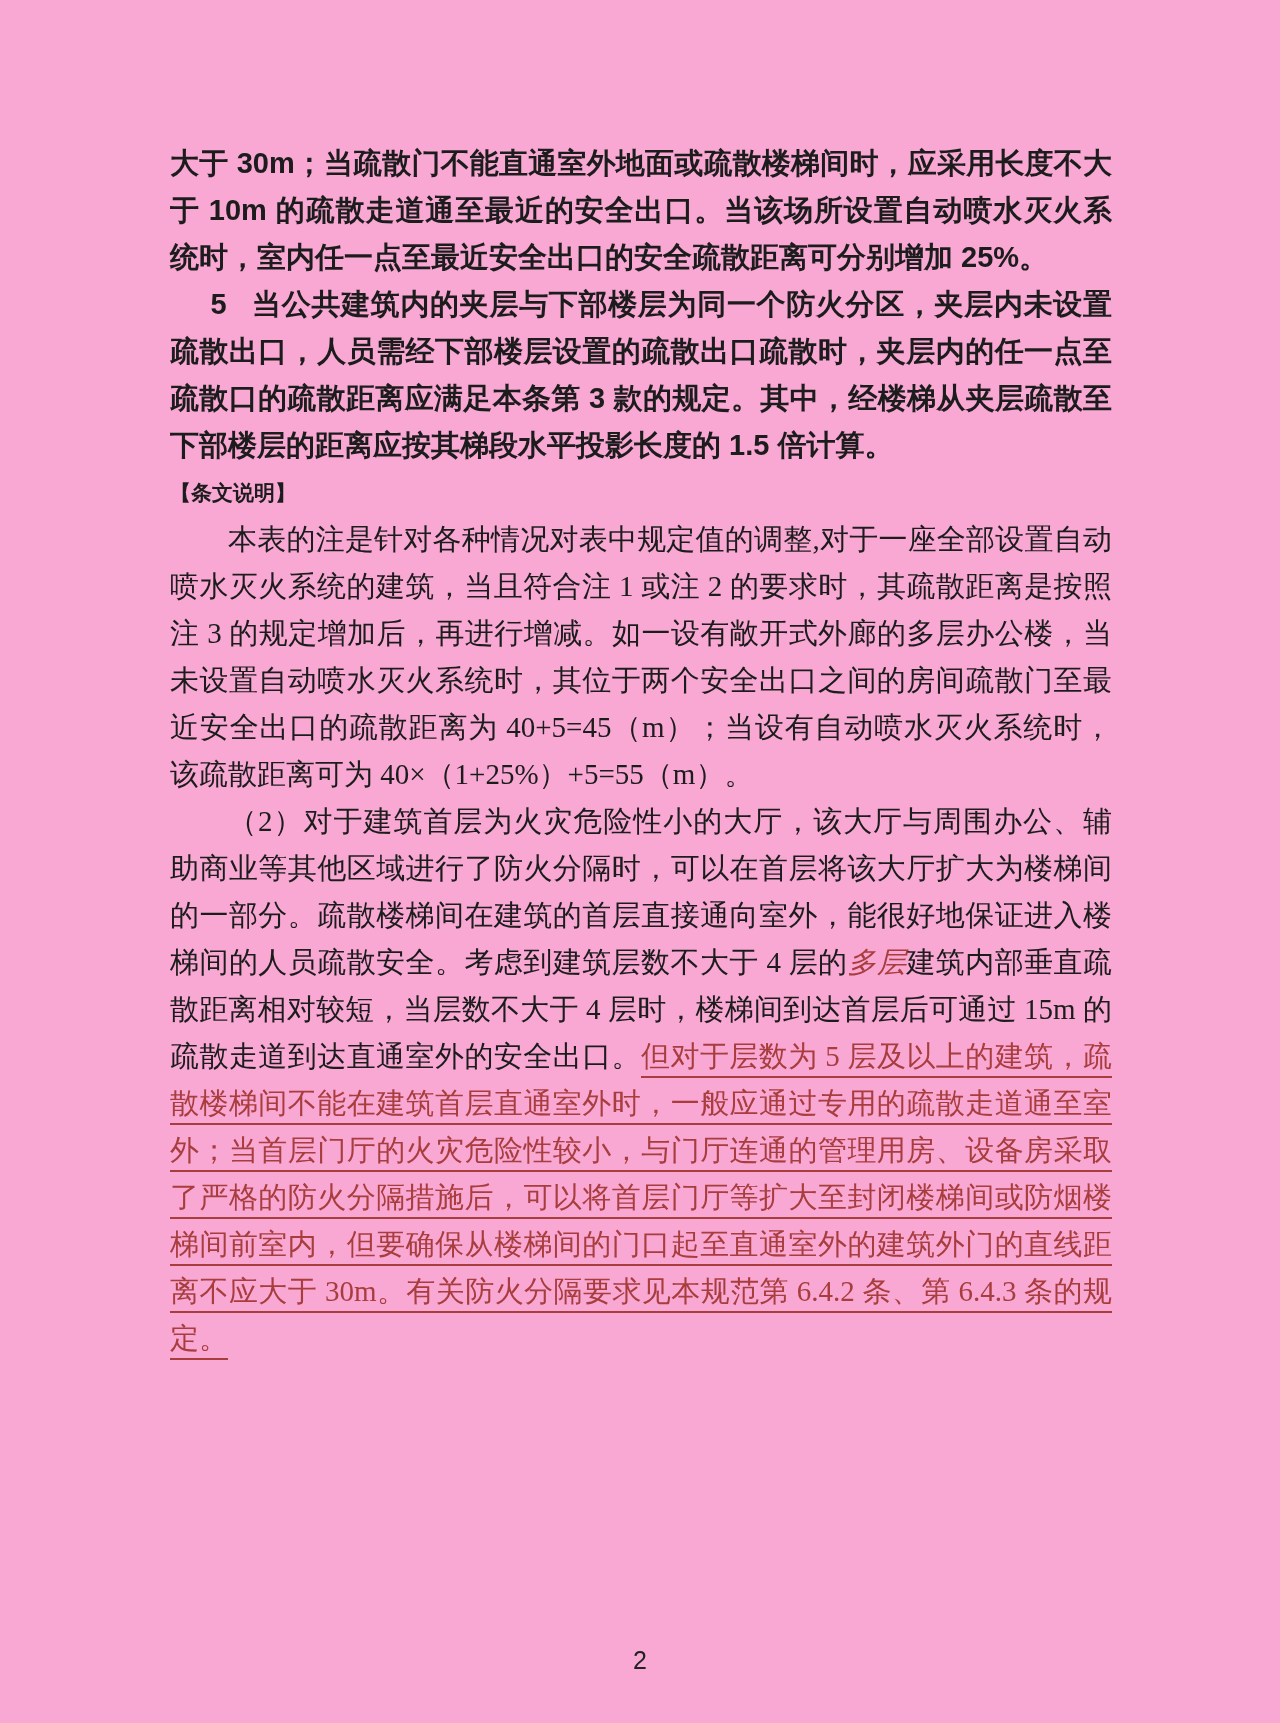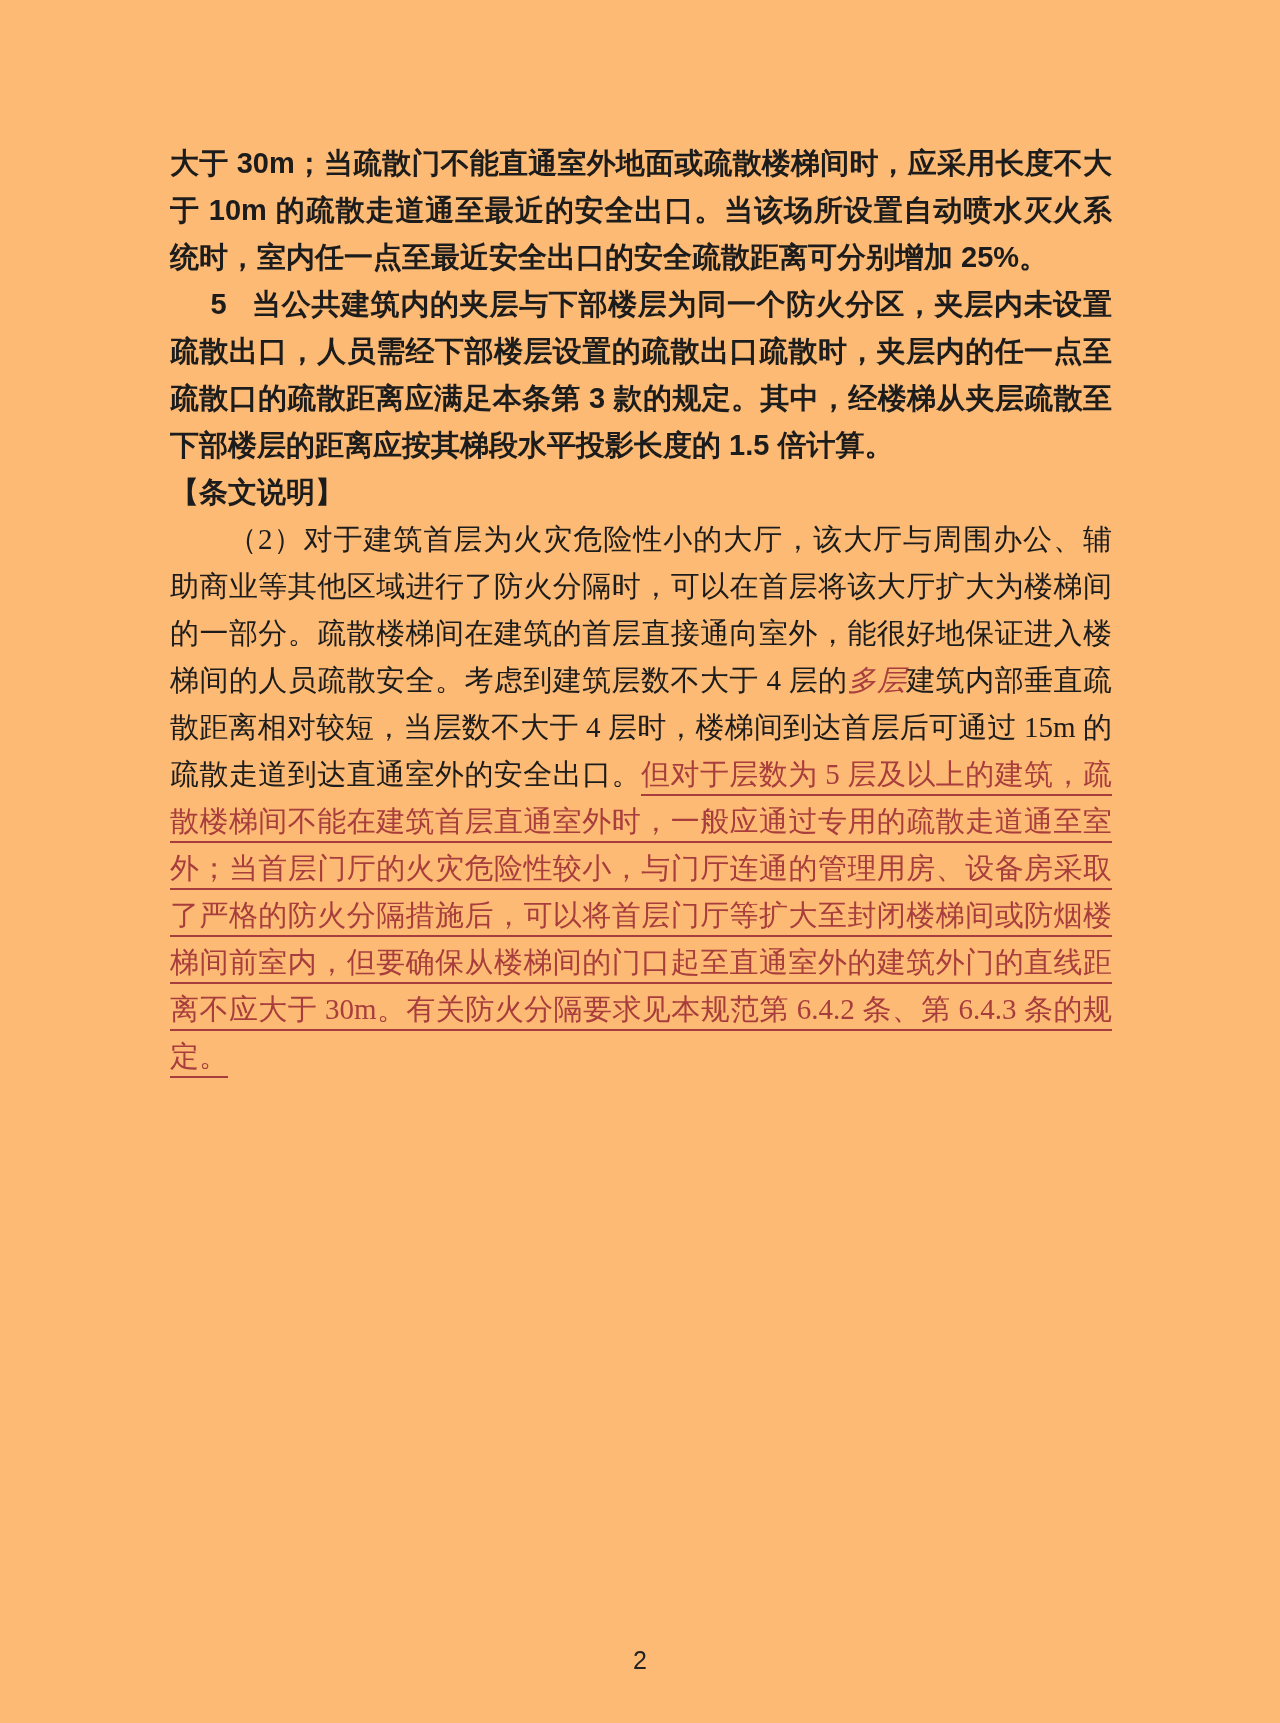--- a/index.html
+++ b/index.html
@@ -4,21 +4,21 @@
 <style>
   html, body {
     margin: 0;
     padding: 0;
     background: #ffffff;
   }
   .page {
     position: relative;
     width: 1280px;
     height: 1723px;
-    background: #fdba74;
+    background: #f9a8d4;
     overflow: hidden;
   }
   .content {
     position: absolute;
     left: 170px;
     top: 140px;
     width: 942px;
     font-family: "Liberation Serif", "DejaVu Serif", serif;
     font-size: 29px;
     line-height: 47px;
@@ -36,21 +36,21 @@
   }
   .clause-item {
     text-indent: 1.4em;
   }
   .item-num {
     margin-right: 0.85em;
   }
   .expl-heading {
     font-family: "Liberation Sans", "DejaVu Sans", sans-serif;
     font-weight: 700;
-    font-size: 29px;
+    font-size: 21px;
     line-height: 47px;
     margin-top: 4px;
   }
   .body-para {
     text-indent: 2em;
   }
   .red {
     color: #a83d3d;
     font-style: italic;
   }
@@ -81,19 +81,20 @@
 
     <p class="clause">大于 30m；当疏散门不能直通室外地面或疏散楼梯间时，应采用长度不大于 10m 的疏散走道通至最近的安全出口。当该场所设置自动喷水灭火系统时，室内任一点至最近安全出口的安全疏散距离可分别增加 25%。</p>
 
     <p class="clause clause-item"><span class="item-num">5</span><span>当公共建筑内的夹层与下部楼层为同一个防火分区，夹层内未设置疏散出口，人员需经下部楼层设置的疏散出口疏散时，夹层内的任一点至疏散口的疏散距离应满足本条第 3 款的规定。其中，经楼梯从夹层疏散至下部楼层的距离应按其梯段水平投影长度的 1.5 倍计算。</span></p>
 
     <h3 class="expl-heading">【条文说明】</h3>
 
 
 
 
+    <p class="body-para">本表的注是针对各种情况对表中规定值的调整,对于一座全部设置自动喷水灭火系统的建筑，当且符合注 1 或注 2 的要求时，其疏散距离是按照注 3 的规定增加后，再进行增减。如一设有敞开式外廊的多层办公楼，当未设置自动喷水灭火系统时，其位于两个安全出口之间的房间疏散门至最近安全出口的疏散距离为 40+5=45（m）；当设有自动喷水灭火系统时，该疏散距离可为 40×（1+25%）+5=55（m）。</p>
 
     <p class="body-para"><span>（2）对于建筑首层为火灾危险性小的大厅，该大厅与周围办公、辅助商业等其他区域进行了防火分隔时，可以在首层将该大厅扩大为楼梯间的一部分。疏散楼梯间在建筑的首层直接通向室外，能很好地保证进入楼梯间的人员疏散安全。考虑到建筑层数不大于 4 层的</span><span class="red">多层</span><span>建筑内部垂直疏散距离相对较短，当层数不大于 4 层时，楼梯间到达首层后可通过 15m 的疏散走道到达直通室外的安全出口。</span><span class="red-underline">但对于层数为 5 层及以上的建筑，疏散楼梯间不能在建筑首层直通室外时，一般应通过专用的疏散走道通至室外；当首层门厅的火灾危险性较小，与门厅连通的管理用房、设备房采取了严格的防火分隔措施后，可以将首层门厅等扩大至封闭楼梯间或防烟楼梯间前室内，但要确保从楼梯间的门口起至直通室外的建筑外门的直线距离不应大于 30m。有关防火分隔要求见本规范第 6.4.2 条、第 6.4.3 条的规定。</span></p>
 
   </div>
 
   <div class="page-number">2</div>
 </div>
 
 </body></html>

